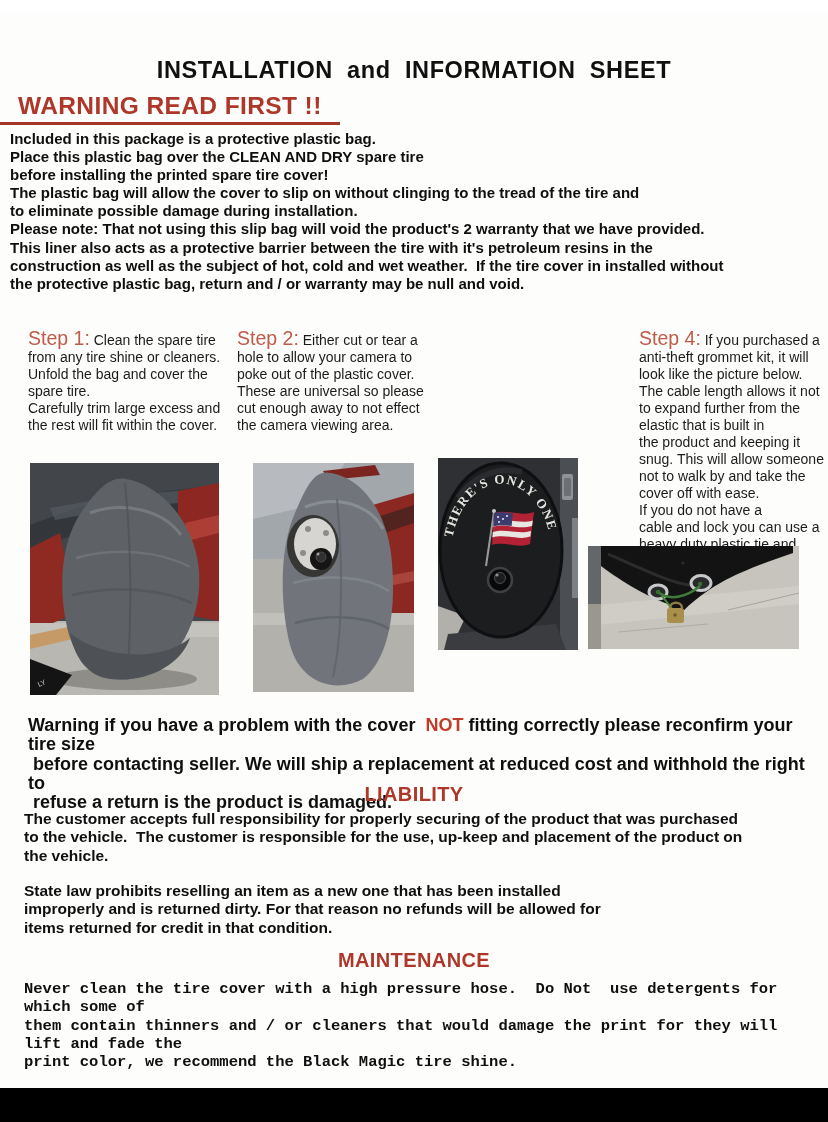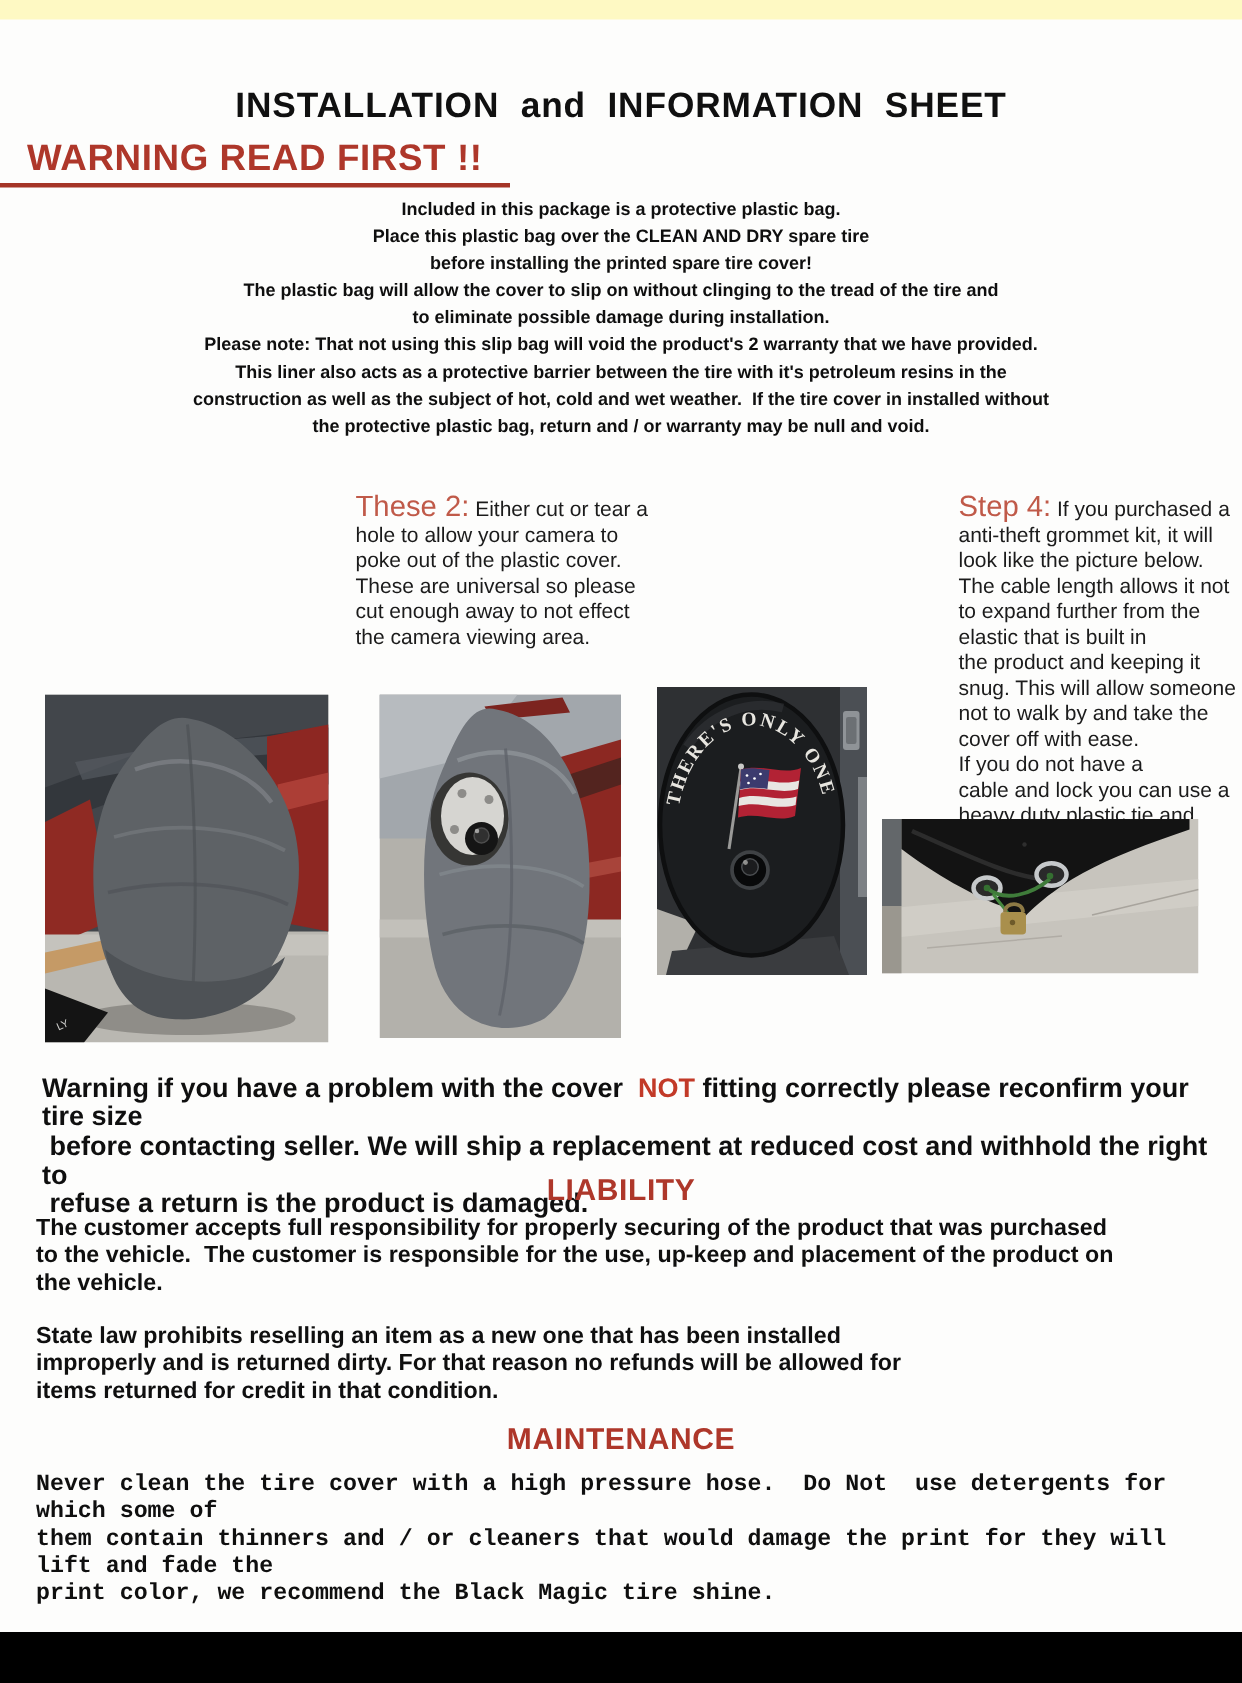--- a/index.html
+++ b/index.html
@@ -1,38 +1,38 @@
 <!DOCTYPE html>
 <html><head>
 <meta charset="utf-8">
 <style>
   * { margin:0; padding:0; box-sizing:border-box; }
   html,body { background:#2a2a2a; }
   .canvas{
     position:relative; width:828px; height:1122px; margin:0 auto;
-    background:#fef9c3; overflow:hidden;
+    background:#ffffff; overflow:hidden;
     font-family:"Liberation Sans", sans-serif;
   }
   .sheet{
     position:absolute; left:0; top:13px; width:828px; height:1075px;
     background:#fdfdfc;
   }
   .abs{ position:absolute; }
   .page-title{
     left:0; top:57px; width:828px; text-align:center;
     font-size:23.5px; font-weight:bold; color:#101010; letter-spacing:0.6px;
   }
   .warn-wrap{ left:0; top:92px; width:828px; text-align:left; }
   .warn-inner{
     display:inline-block; font-size:24.5px; font-weight:bold; color:#ae372a;
     border-bottom:3px solid #a53527; padding:0 18px 2px 18px; letter-spacing:0.4px;
   }
   .intro{
-    left:10px; top:130px; width:808px; text-align:center;
-    font-size:12px; font-weight:bold; line-height:18.1px; color:#0f0f0f;
+    left:10px; top:130px; width:808px; 
+    font-size:15px; font-weight:bold; line-height:18.1px; color:#0f0f0f;
     white-space:pre-line;
   }
   .step{
     white-space:pre-line; font-size:14px; line-height:17px; color:#1b1b1b;
   }
   .step .lbl{ font-size:19.5px; color:#c05a49; }
   .photo{ display:block; }
   .fitwarn{
     left:28px; top:716px; width:784px; font-size:18px; font-weight:bold;
     line-height:19.3px; color:#0f0f0f; white-space:pre-line;
@@ -61,22 +61,28 @@
   <p class="abs intro">Included in this package is a protective plastic bag.
 Place this plastic bag over the CLEAN AND DRY spare tire
 before installing the printed spare tire cover!
 The plastic bag will allow the cover to slip on without clinging to the tread of the tire and
 to eliminate possible damage during installation.
 Please note: That not using this slip bag will void the product's 2 warranty that we have provided.
 This liner also acts as a protective barrier between the tire with it's petroleum resins in the
 construction as well as the subject of hot, cold and wet weather. &nbsp;If the tire cover in installed without
 the protective plastic bag, return and / or warranty may be null and void.</p>
 
-
-  <p class="abs step" style="left:237px; top:330px; width:200px;"><span class="lbl">These 2:</span><span> Either cut or tear a
+  <p class="abs step" style="left:28px; top:330px; width:204px;"><span class="lbl">Step 1:</span><span> Clean the spare tire
+from any tire shine or cleaners.
+Unfold the bag and cover the
+spare tire.
+Carefully trim large excess and
+the rest will fit within the cover.</span></p>
+
+  <p class="abs step" style="left:237px; top:330px; width:200px;"><span class="lbl">Step 2:</span><span> Either cut or tear a
 hole to allow your camera to
 poke out of the plastic cover.
 These are universal so please
 cut enough away to not effect
 the camera viewing area.</span></p>
 
 
   <p class="abs step" style="left:639px; top:330px; width:186px;"><span class="lbl">Step 4:</span><span> If you purchased a
 anti-theft grommet kit, it will
 look like the picture below.

